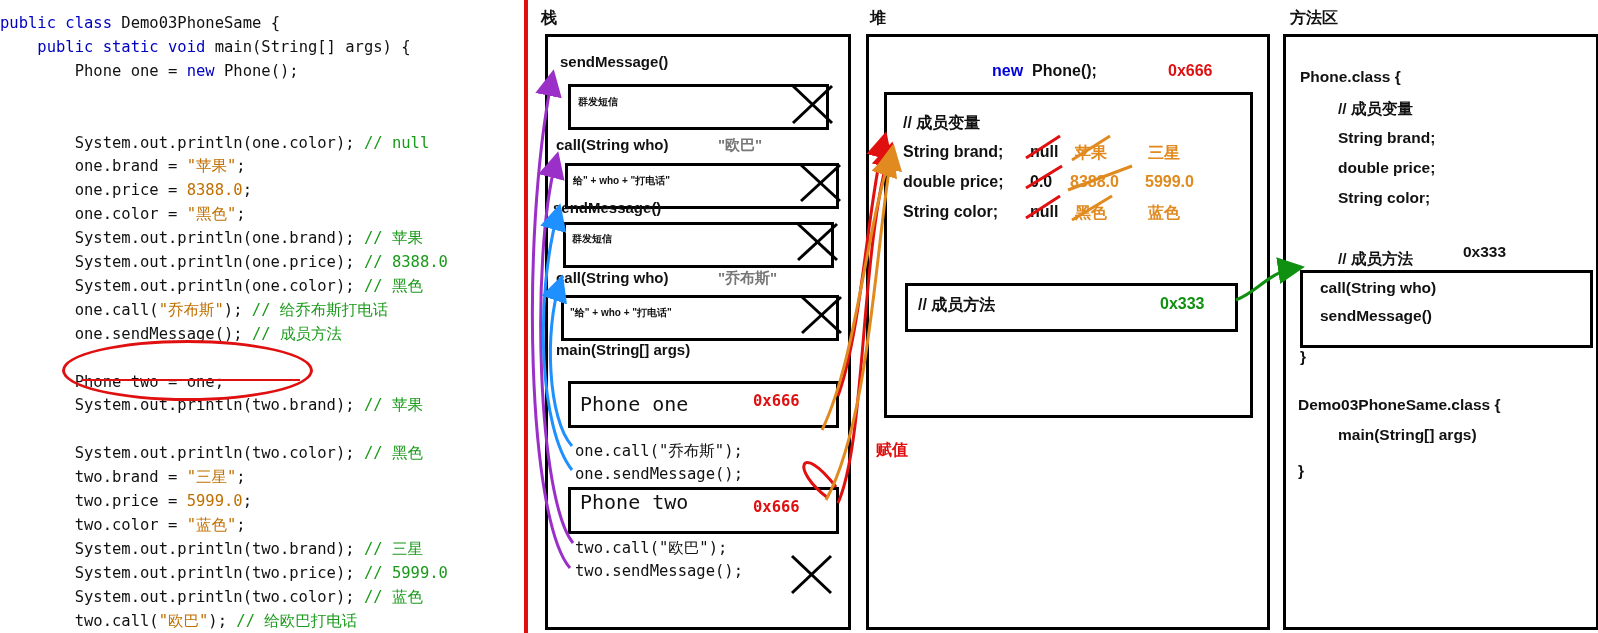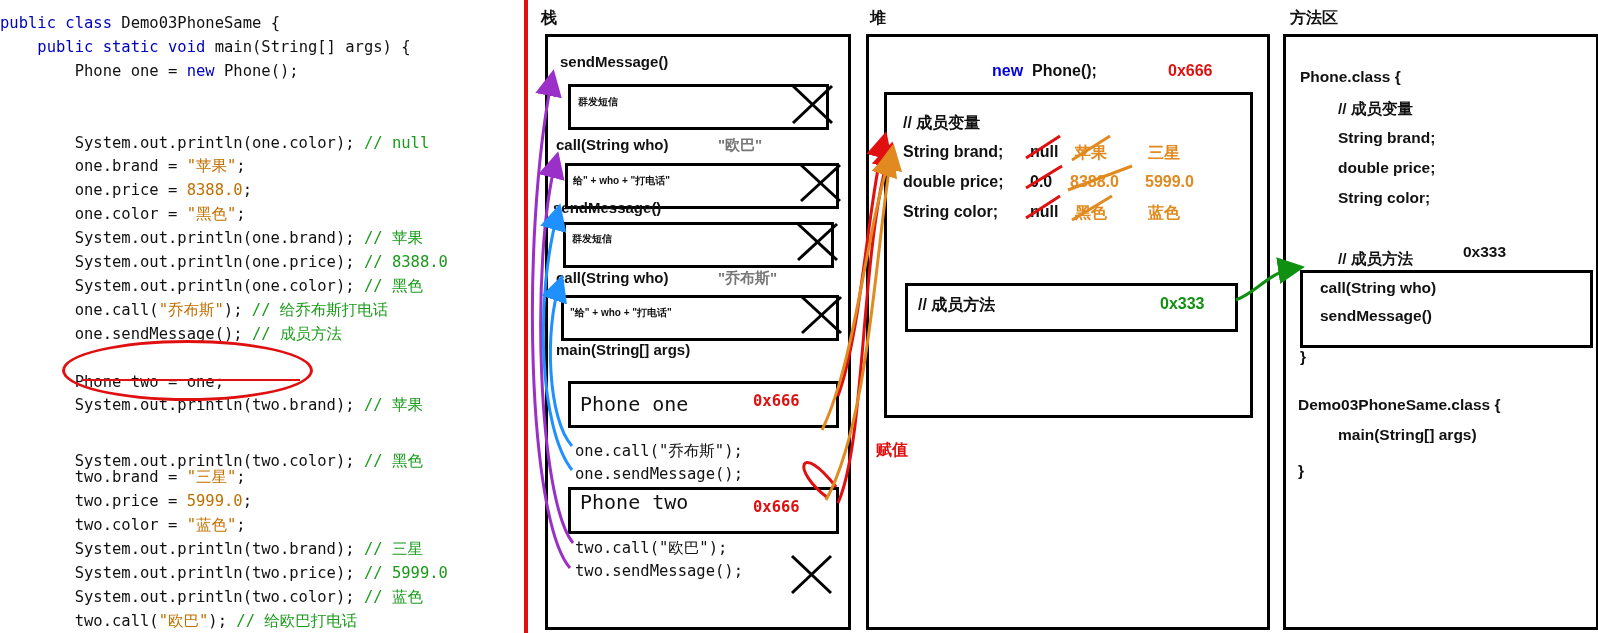--- a/index.html
+++ b/index.html
@@ -166,21 +166,21 @@
       <div class="code-line" style="top: 170.3px;"><span class="pl">        one.price = </span><span class="num">8388.0</span><span class="pl">;</span></div>
       <div class="code-line" style="top: 194.2px;"><span class="pl">        one.color = </span><span class="str">"黑色"</span><span class="pl">;</span></div>
       <div class="code-line" style="top: 218.1px;"><span class="pl">        System.out.println(one.brand); </span><span class="cmt">// 苹果</span></div>
       <div class="code-line" style="top: 242px;"><span class="pl">        System.out.println(one.price); </span><span class="cmt">// 8388.0</span></div>
       <div class="code-line" style="top: 265.9px;"><span class="pl">        System.out.println(one.color); </span><span class="cmt">// 黑色</span></div>
       <div class="code-line" style="top: 289.8px;"><span class="pl">        one.call(</span><span class="str">"乔布斯"</span><span class="pl">); </span><span class="cmt">// 给乔布斯打电话</span></div>
       <div class="code-line" style="top: 313.7px;"><span class="pl">        one.sendMessage(); </span><span class="cmt">// 成员方法</span></div>
       <div class="code-line" style="top: 337.6px;"><span class="pl"></span></div>
       <div class="code-line" style="top: 361.5px;"><span class="pl">        Phone two = one;</span></div>
       <div class="code-line" style="top: 385.4px;"><span class="pl">        System.out.println(two.brand); </span><span class="cmt">// 苹果</span></div>
-      <div class="code-line" style="top: 433.2px; margin-top: 8px;"><span class="pl">        System.out.println(two.color); </span><span class="cmt">// 黑色</span></div>
+      <div class="code-line" style="top: 433.2px;"><span class="pl">        System.out.println(two.color); </span><span class="cmt">// 黑色</span></div>
       <div class="code-line" style="top: 457.1px;"><span class="pl">        two.brand = </span><span class="str">"三星"</span><span class="pl">;</span></div>
       <div class="code-line" style="top: 481px;"><span class="pl">        two.price = </span><span class="num">5999.0</span><span class="pl">;</span></div>
       <div class="code-line" style="top: 504.9px;"><span class="pl">        two.color = </span><span class="str">"蓝色"</span><span class="pl">;</span></div>
       <div class="code-line" style="top: 528.8px;"><span class="pl">        System.out.println(two.brand); </span><span class="cmt">// 三星</span></div>
       <div class="code-line" style="top: 552.7px;"><span class="pl">        System.out.println(two.price); </span><span class="cmt">// 5999.0</span></div>
       <div class="code-line" style="top: 576.6px;"><span class="pl">        System.out.println(two.color); </span><span class="cmt">// 蓝色</span></div>
       <div class="code-line" style="top: 600.5px;"><span class="pl">        two.call(</span><span class="str">"欧巴"</span><span class="pl">); </span><span class="cmt">// 给欧巴打电话</span></div>
     </div>
 
   <div id="divider"></div>

